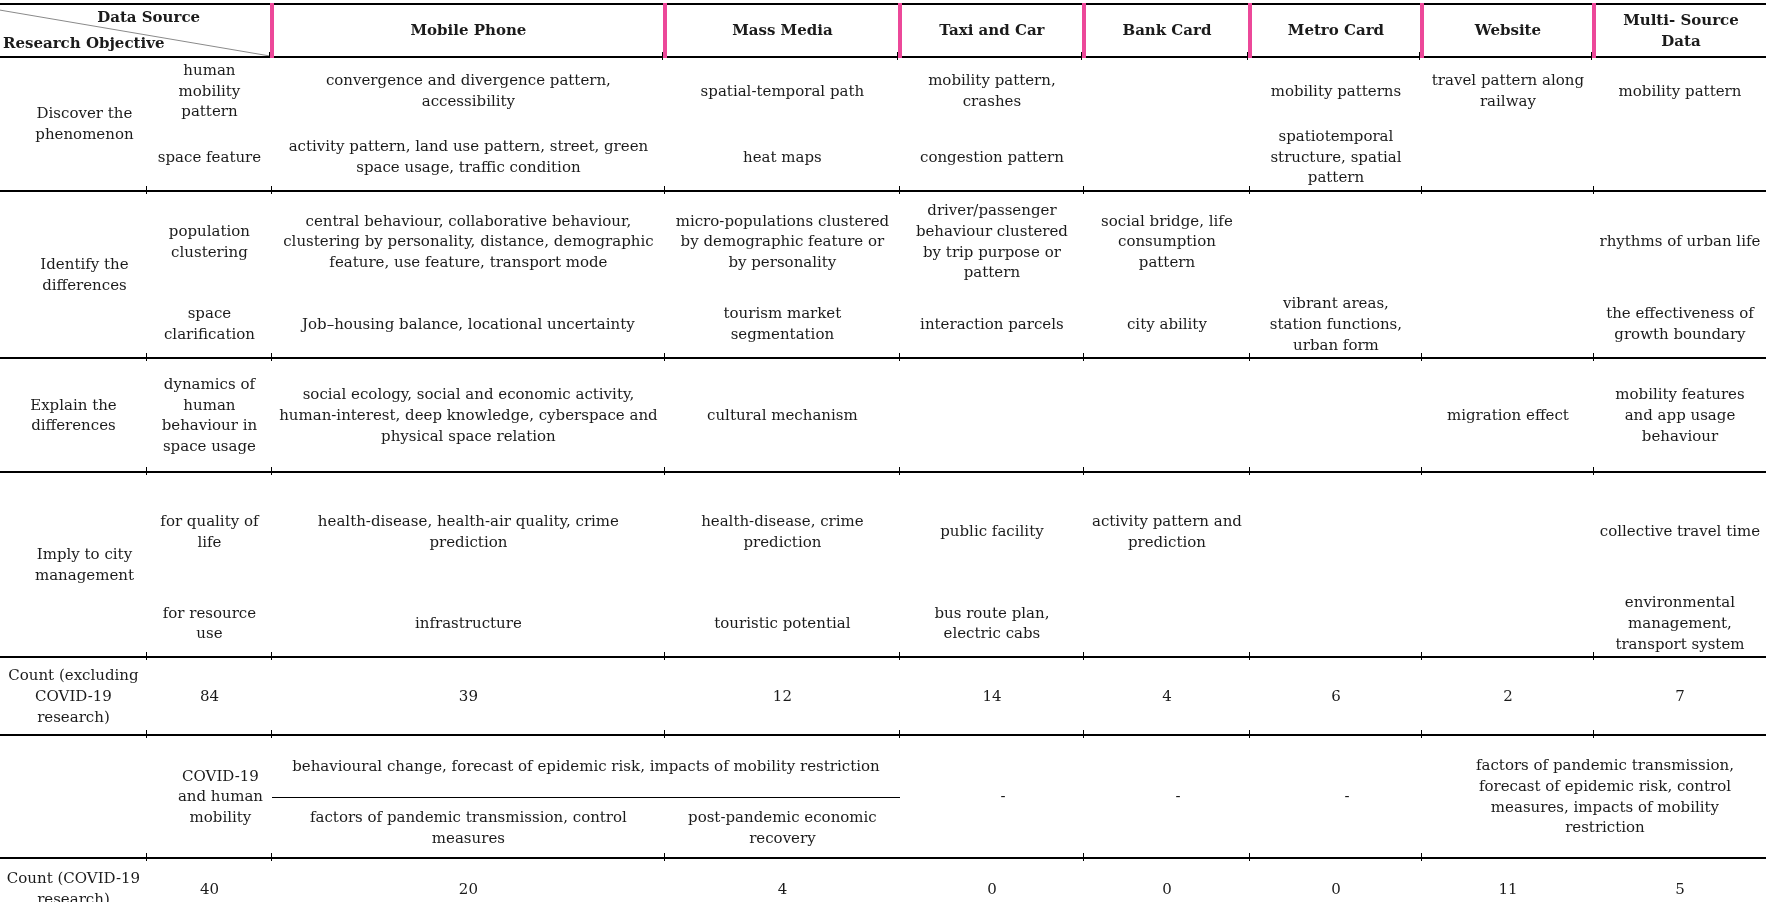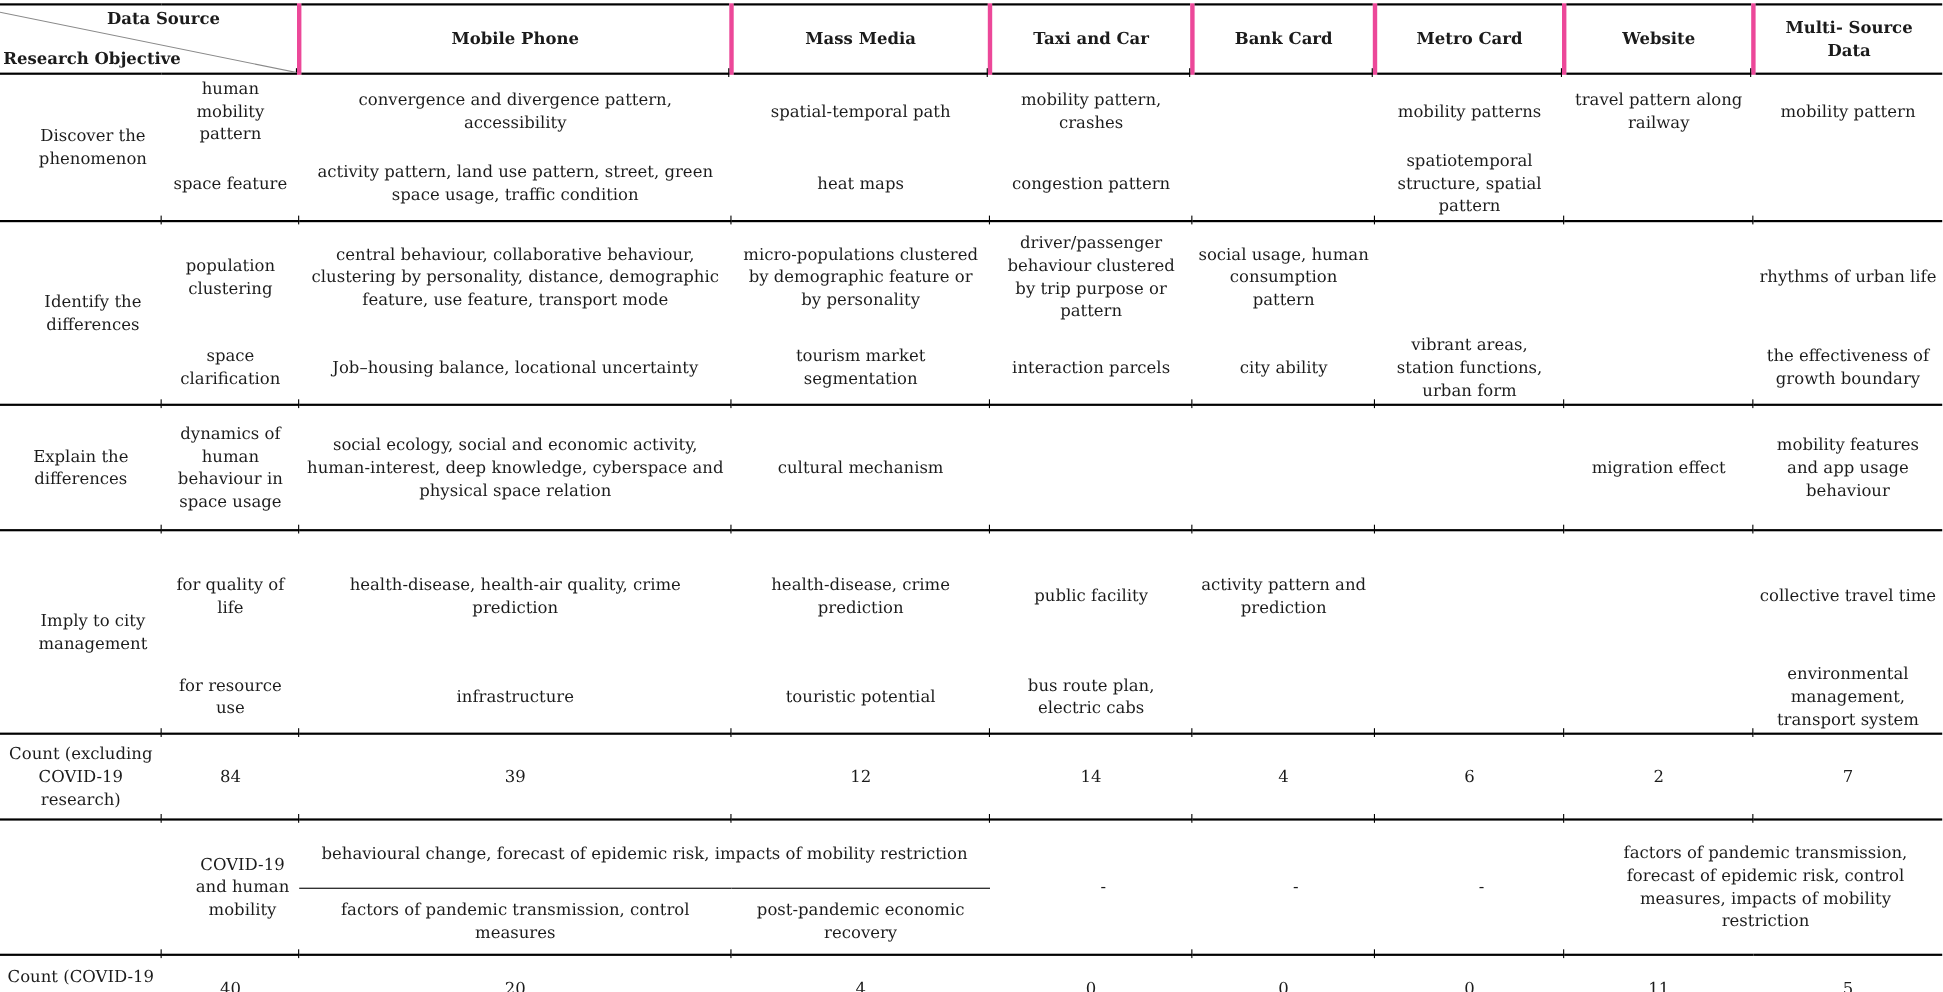--- a/index.html
+++ b/index.html
@@ -27,21 +27,21 @@
   td.bspan:not(:last-child)::after,
   tr.hdr th:not(:last-child)::after{
     content:"";position:absolute;right:-0.5px;bottom:-4px;width:1px;height:8px;background:#000;z-index:2;
   }
   
   th.corner{position:relative;overflow:hidden;}
   .diag{position:absolute;left:0;top:0;width:100%;height:100%;}
   .c-top{position:absolute;top:2px;left:36%;font-weight:bold;white-space:nowrap;}
   .c-bot{position:absolute;bottom:2px;left:3px;font-weight:bold;white-space:nowrap;text-align:center;}
   
-  tr.r-hdr{height:63px;}
+  tr.r-hdr{height:53px;}
   tr.r-s1a{height:61px;} tr.r-s1b{height:62px;}
   tr.r-s2a{height:100px;} tr.r-s2b{height:54px;}
   tr.r-s3{height:114px;}
   tr.r-s4a{height:118px;} tr.r-s4b{height:64px;}
   tr.r-c1{height:78px;border-radius:16px;}
   tr.r-cva{height:62px;} tr.r-cvb{height:61px;padding-left:12px;}
   tr.r-c2{height:62px;}
 </style>
 </head>
 <body>
@@ -99,21 +99,21 @@
     <td></td>
     <td></td>
   </tr>
 
   <tr class="r-s2a">
     <td rowspan="2" class="bspan">Identify the differences</td>
     <td>population clustering</td>
     <td>central behaviour, collaborative behaviour, clustering by personality, distance, demographic feature, use feature, transport mode</td>
     <td>micro-populations clustered by demographic feature or by personality</td>
     <td>driver/passenger behaviour clustered by trip purpose or pattern</td>
-    <td>social usage, human consumption pattern</td>
+    <td>social bridge, life consumption pattern</td>
     <td></td>
     <td></td>
     <td>rhythms of urban life</td>
   </tr>
   <tr class="send r-s2b">
     <td>space clarification</td>
     <td>Job–housing balance, locational uncertainty</td>
     <td>tourism market segmentation</td>
     <td>interaction parcels</td>
     <td>city ability</td>

